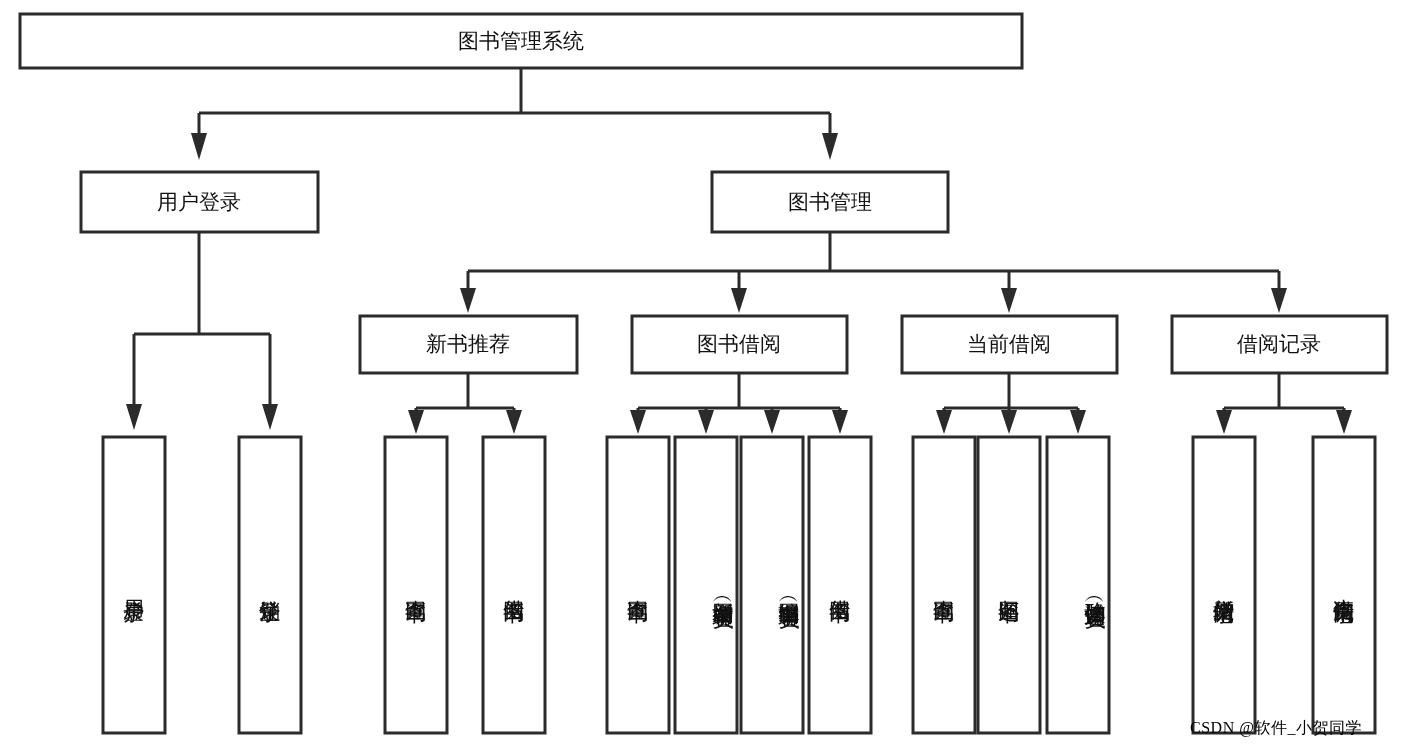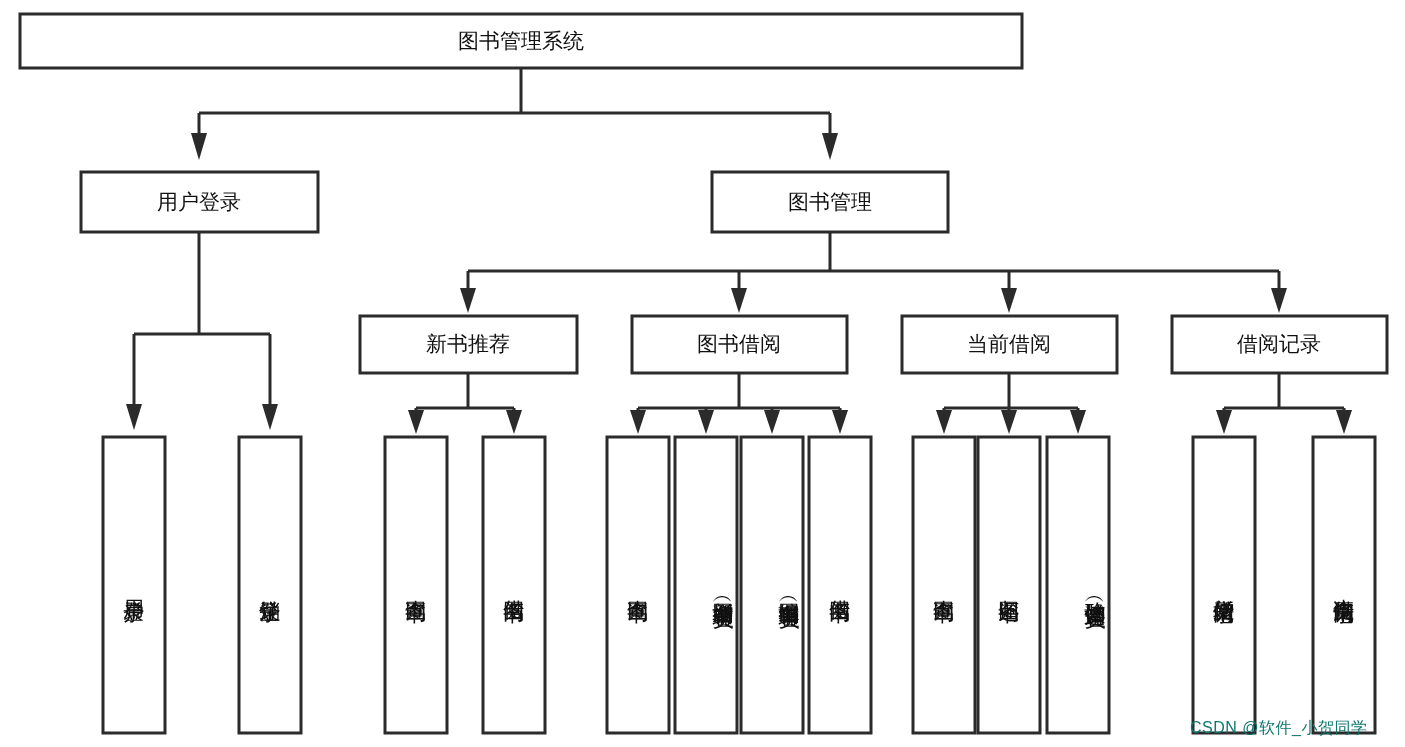--- a/index.html
+++ b/index.html
@@ -58,23 +58,23 @@
     font-family: "Liberation Sans", sans-serif;
     font-size: 21px;
     line-height: 1.32;
     color: #111111;
     letter-spacing: 1px;
     pointer-events: none;
     white-space: nowrap;
   }
   .watermark {
     position: absolute;
-    font-family: Liberation Sans, sans-serif;
+    font-family: Liberation Serif, serif;
     font-size: 16px;
-    color: #0f766e;
+    color: #000000;
     white-space: nowrap;
     letter-spacing: 0.5px;
   }
 </style>
 </head>
 <body>
 
 <div id="diagram-root">
 
   <svg class="flow" viewBox="0 0 1405 747" xmlns="http://www.w3.org/2000/svg">

